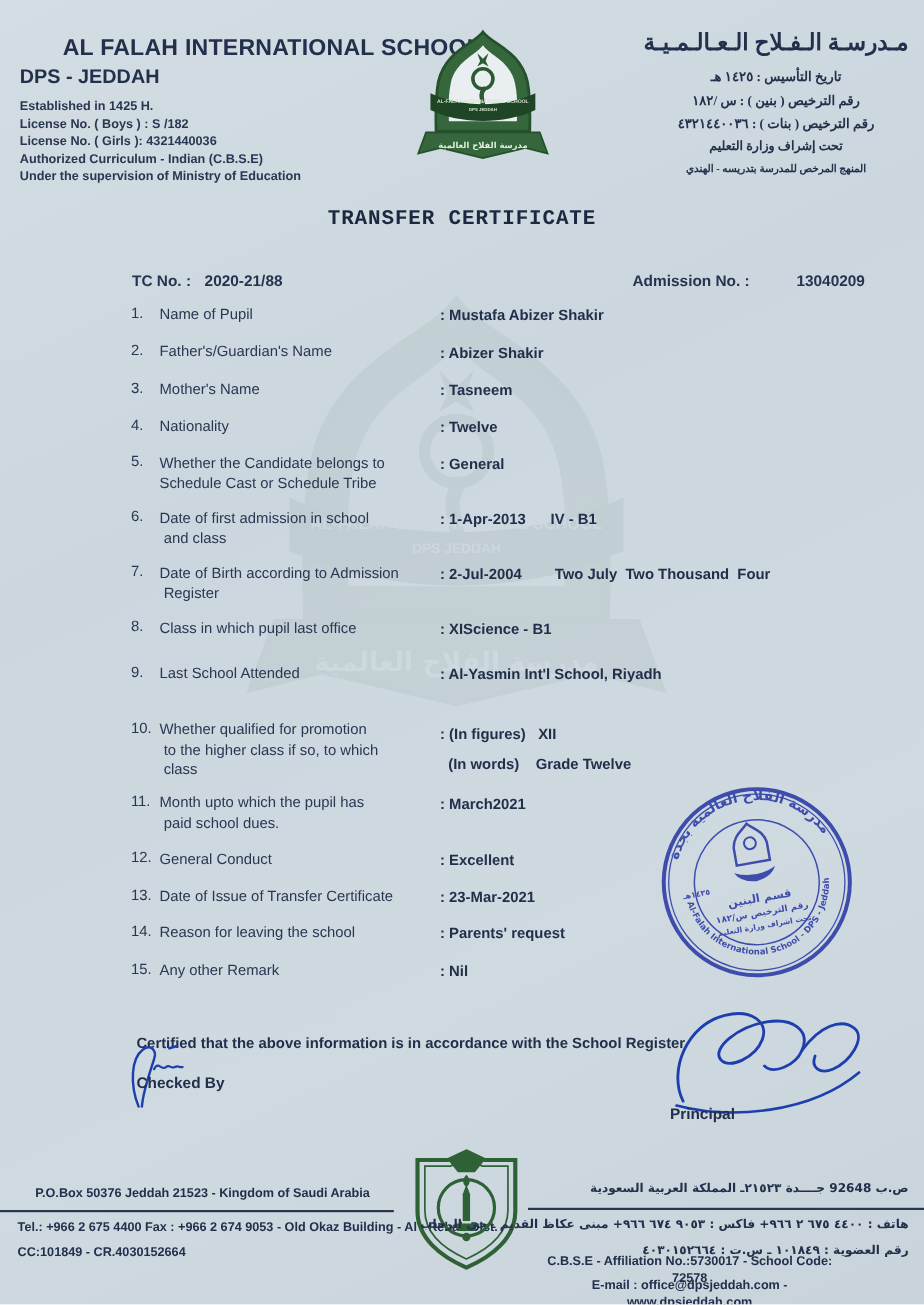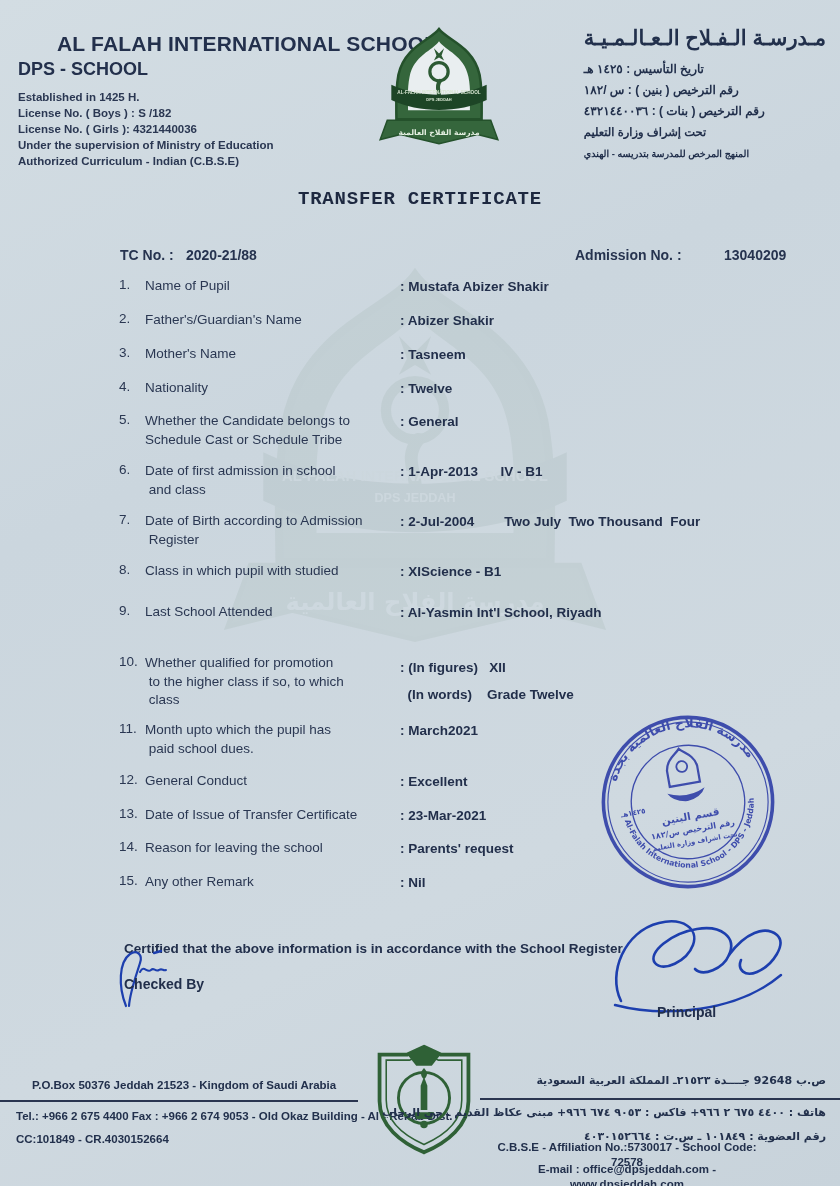--- a/index.html
+++ b/index.html
@@ -9,21 +9,21 @@
     background:linear-gradient(155deg,#d3dde3 0%,#cbd6de 35%,#cfd9e0 70%,#c8d3db 100%);
     font-family:"Liberation Sans",sans-serif;
     color:#26334f;
     overflow:hidden;
   }
   .abs{position:absolute;}
   
   .school-name{font-size:21px;font-weight:bold;letter-spacing:.2px;color:#23304c;margin-left:39px;}
   .school-sub{font-size:18px;font-weight:bold;margin-top:3px;color:#23304c;}
   .head-details{margin-top:9px;font-size:11.5px;font-weight:600;line-height:16px;color:#2a3752;}
-  .head-ar{text-align:left;direction:rtl;font-family:Liberation Sans, sans-serif;color:#22304c;margin-left:36px;}
+  .head-ar{text-align:center;direction:rtl;font-family:Liberation Serif, serif;color:#22304c;margin-left:36px;}
   .head-ar .l1{font-size:21px;font-weight:bold;}
   .head-ar .l2{font-size:14px;font-weight:bold;margin-top:8px;}
   .head-ar .dt{margin-top:9px;line-height:21px;font-weight:bold;}
   .head-ar .d0,.head-ar .d1,.head-ar .d2{font-size:12px;}
   .head-ar .d3{font-size:11.5px;}
   .head-ar .d4{font-size:9.5px;}
   
   .doc-title{width:100%;text-align:center;font-family:Liberation Mono, monospace;
     font-weight:bold;font-size:19px;letter-spacing:.8px;color:#1d2840;}
   .meta b{font-size:14px;}
@@ -68,27 +68,27 @@
       <text x="65" y="107" text-anchor="middle" font-size="7.5" font-weight="bold" fill="#e4efe1" font-family="DejaVu Sans, sans-serif">مدرسة الفلاح العالمية</text>
     </symbol>
   </svg>
 
   <svg class="abs watermark" style="left:205px;top:265px" width="420" height="452" viewBox="0 0 130 140">
       <use href="#falah-logo"></use>
     </svg>
 
   <div class="abs z" style="left:18px;top:32px">
     <div class="school-name">AL FALAH INTERNATIONAL SCHOOL</div>
-    <div class="school-sub">DPS - SCHOOL</div>
+    <div class="school-sub">DPS - JEDDAH</div>
     <div class="head-details">
       <div>Established in  1425 H.</div>
       <div>License No. ( Boys ) : S /182</div>
       <div>License No. ( Girls ): 4321440036</div>
+      <div>Authorized Curriculum - Indian  (C.B.S.E)</div>
       <div>Under the supervision of Ministry of Education</div>
-      <div>Authorized Curriculum - Indian  (C.B.S.E)</div>
     </div>
   </div>
 
   <svg class="abs z" style="left:373px;top:26px" width="132" height="142" viewBox="0 0 130 140">
       <use href="#falah-logo"></use>
     </svg>
 
   <div class="abs z head-ar" style="right:14px;top:26px">
     <div class="l1">مـدرسـة الـفـلاح الـعـالـمـيـة</div>
     <div class="dt">
@@ -142,21 +142,21 @@
     <span class="val">: 1-Apr-2013      IV - B1</span>
   </div>
   <div class="row z" style="top:512px">
     <span class="no">7.</span>
     <span class="lbl">Date of Birth according to Admission
  Register</span>
     <span class="val">: 2-Jul-2004        Two July  Two Thousand  Four</span>
   </div>
   <div class="row z" style="top:562px">
     <span class="no">8.</span>
-    <span class="lbl">Class in which pupil with studied</span>
+    <span class="lbl">Class in which pupil last office</span>
     <span class="val">: XIScience - B1</span>
   </div>
   <div class="row z" style="top:603px">
     <span class="no">9.</span>
     <span class="lbl">Last School Attended</span>
     <span class="val">: Al-Yasmin Int'l School, Riyadh</span>
   </div>
   <div class="row z" style="top:654px">
     <span class="no">10.</span>
     <span class="lbl">Whether qualified for promotion
@@ -218,21 +218,21 @@
     <path d="M24 26 c4 -8 7 2 11 -2 c3 -3 4 2 8 0 c3 -2 4 1 7 0" stroke-width="2"></path>
     <path d="M38 7 l7 -2" stroke-width="2.4"></path>
   </svg>
   <div class="abs z sig-label" style="left:124px;top:976px">Checked By</div>
 
   <svg class="abs z sig" style="left:605px;top:915px" width="190" height="102" viewBox="0 0 190 102">
     <path d="M16 86 C2 58 20 16 54 8 C78 2 94 14 88 30 C82 46 58 58 50 48 C42 38 66 18 92 14 C116 10 132 22 124 40 C118 54 98 62 90 54" stroke-width="2.6"></path>
     <path d="M124 40 C140 18 160 10 172 20 C182 29 168 50 152 57 C140 62 132 55 136 45" stroke-width="2.6"></path>
     <path d="M10 90 C60 103 132 97 176 60" stroke-width="2.4"></path>
   </svg>
-  <div class="abs z sig-label" style="left:657px;top:1004px">Principal</div>
+  <div class="abs z sig-label" style="left:609px;top:1004px">Principal</div>
 
   <div class="abs z foot" style="left:32px;top:1078px">P.O.Box 50376 Jeddah 21523 - Kingdom of Saudi Arabia</div>
   <div class="rule z" style="left:0;top:1100px;width:358px"></div>
   <div class="abs z foot" style="left:16px;top:1109px">Tel.: +966 2 675 4400 Fax : +966 2 674 9053 - Old Okaz Building - Al - Rehab Dist.</div>
   <div class="abs z foot" style="left:16px;top:1132px">CC:101849 - CR.4030152664</div>
 
   <svg class="abs z" style="left:374px;top:1042px" width="100" height="114" viewBox="0 0 90 100">
     <path d="M45 3 L60 10 L85 10 L85 52 C85 74 66 89 45 98 C24 89 5 74 5 52 L5 10 L30 10 Z" fill="none" stroke="#2f6136" stroke-width="3.4"></path>
     <path d="M45 9 L58 15 L79 15 L79 51 C79 70 63 83 45 91 C27 83 11 70 11 51 L11 15 L32 15 Z" fill="none" stroke="#2f6136" stroke-width="1.4"></path>
     <path d="M30 10 L45 3 L60 10 L52 20 L38 20 Z" fill="#2f6136"></path>

